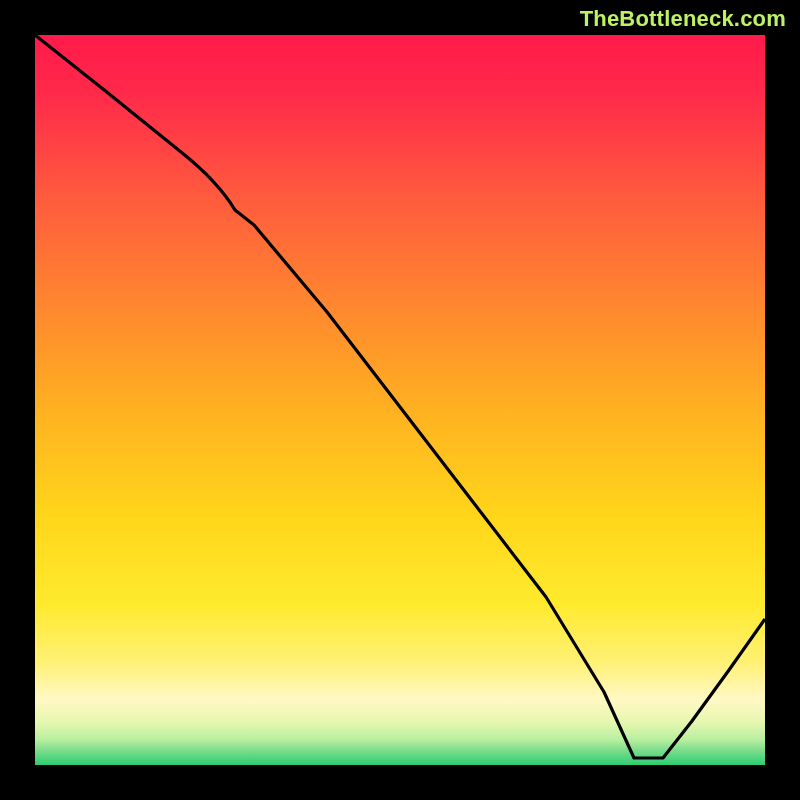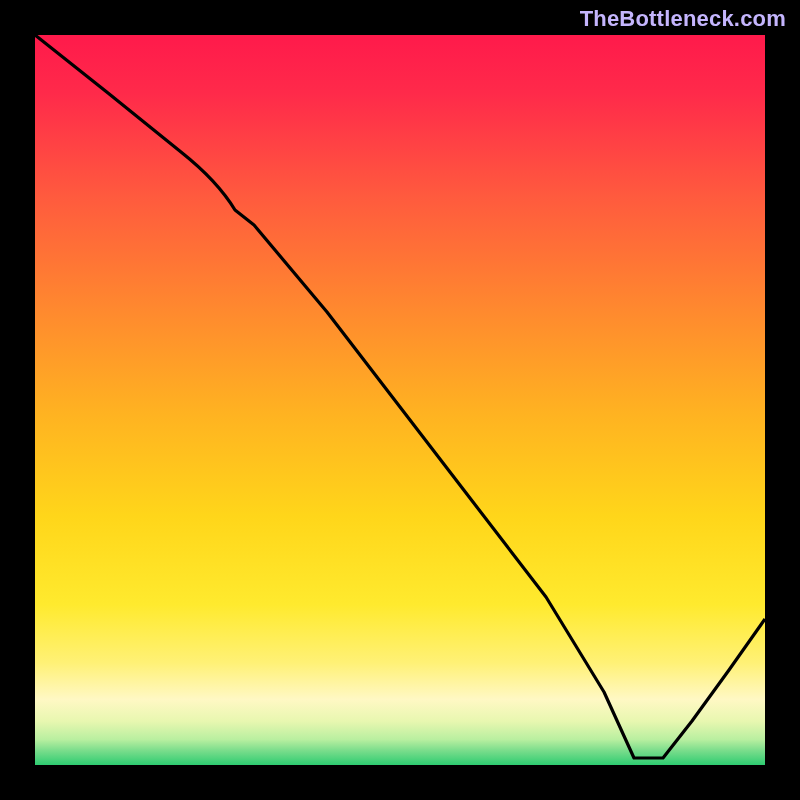--- a/index.html
+++ b/index.html
@@ -14,21 +14,21 @@
   .frame {
     position: relative;
     width: 800px;
     height: 800px;
     background: #000;
   }
   .watermark {
     position: absolute;
     top: 6px;
     right: 14px;
-    color: #c4b5fd;
+    color: #bef264;
     font-size: 22px;
     font-weight: bold;
     letter-spacing: 0.2px;
     user-select: none;
   }
   .plot-area {
     position: absolute;
     left: 35px;
     top: 35px;
     width: 730px;

